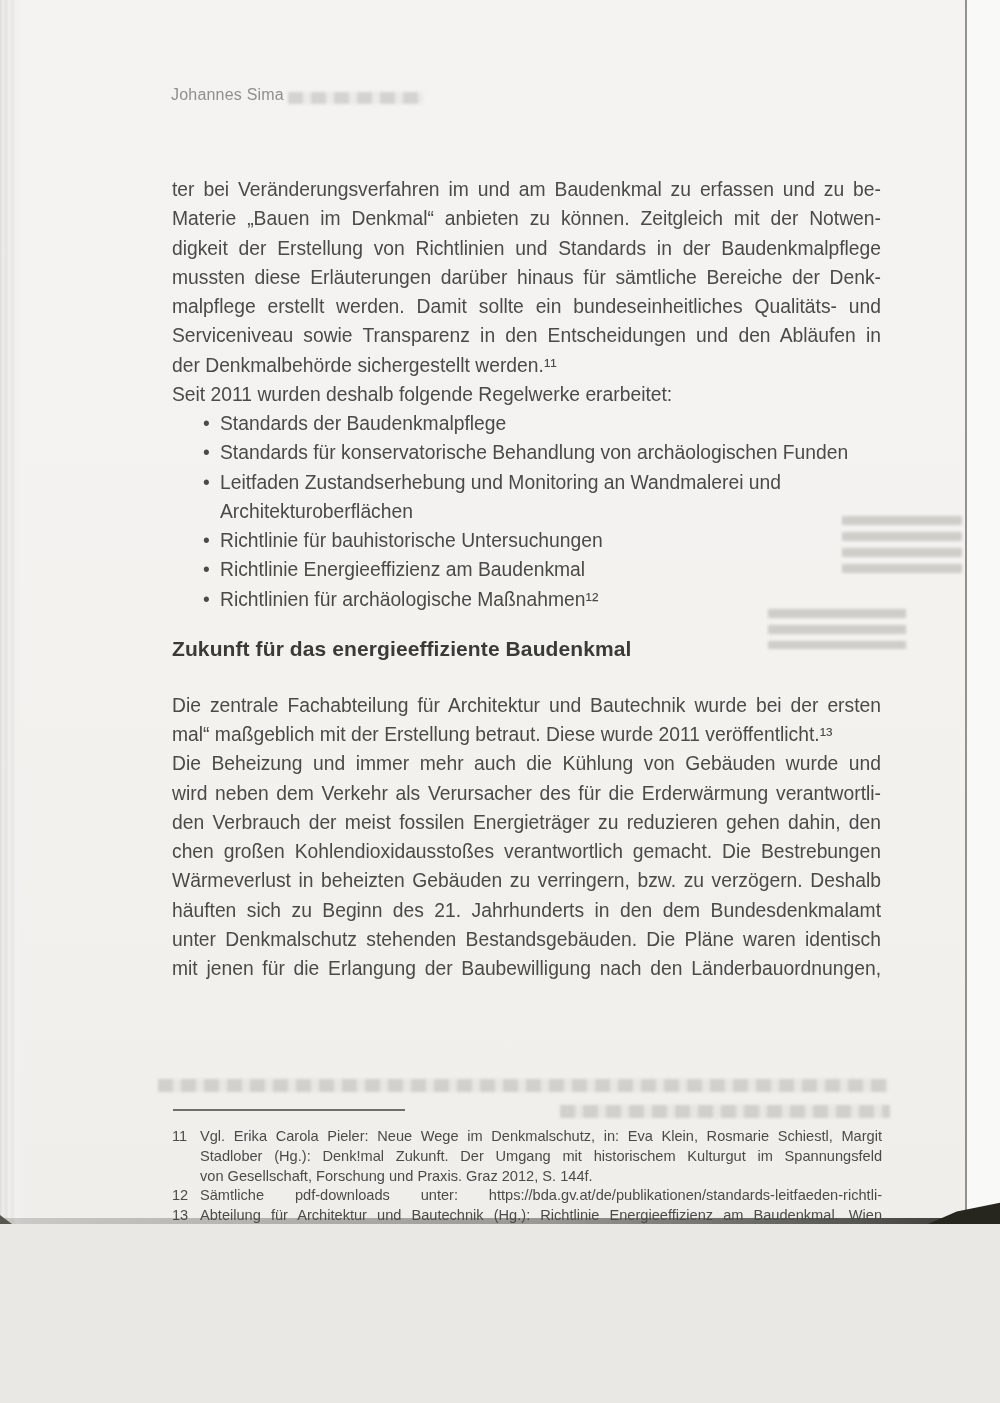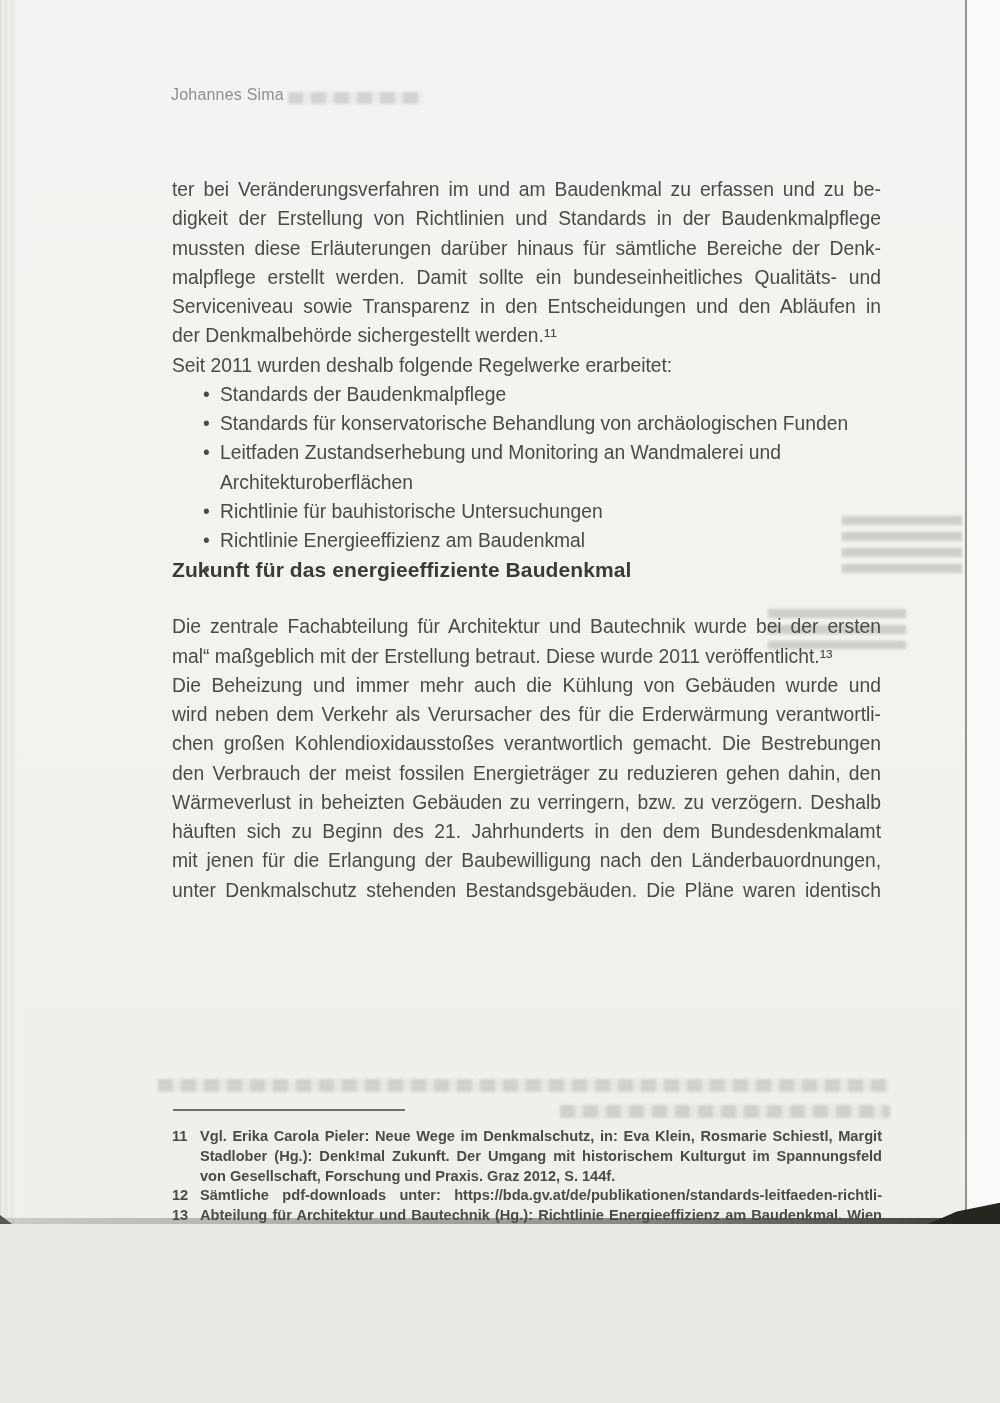--- a/index.html
+++ b/index.html
@@ -52,28 +52,29 @@
   }
   .content{
     position:absolute;left:172px;top:175px;width:709px;
     font-size:19.3px;line-height:29.25px;color:#4a4a47;
   }
   .jl{text-align:justify;text-align-last:justify;}
   .ll{text-align:left;}
   .bullet-row{position:relative;padding-left:48px;text-align:left;}
   .bullet-row .marker{position:absolute;left:31px;top:0;}
   .heading{
+    margin-top:20px;
     font-size:21px;line-height:30px;font-weight:bold;color:#3a3a37;
     letter-spacing:.1px;text-align:left;
   }
   .para2{margin-top:27px;}
   .separator{position:absolute;left:173px;top:1109px;width:232px;height:2px;background:#6e6e6b;}
   .footnotes{
     position:absolute;left:172px;top:1127px;width:710px;
-    font-size:14.6px;line-height:19.8px;color:#4b4b48;font-weight:bold;
+    font-size:14.6px;line-height:19.8px;color:#4b4b48;
   }
   .fn{display:flex;}
   .fn-num{flex:none;width:28px;text-align:left;}
   .fn-text{flex:1;min-width:0;}
   .page-number{
     position:absolute;left:171px;top:1276px;
     font-size:15.5px;color:#5a5a57;letter-spacing:.4px;
   }
 </style>
 </head>
@@ -93,20 +94,21 @@
   <div class="ghost ghost-multiline" style="left:768px;top:609px;width:138px;height:40px;"></div>
   <div class="ghost ghost-oneline" style="left:158px;top:1079px;width:730px;height:13px;"></div>
   <div class="ghost ghost-oneline" style="left:560px;top:1105px;width:330px;height:13px;"></div>
 
   <div class="author">Johannes Sima</div>
 
   <div class="content">
 
     <div>
       <div class="jl">ter bei Veränderungsverfahren im und am Baudenkmal zu erfassen und zu be-</div>
+      <div class="jl">Materie „Bauen im Denkmal“ anbieten zu können. Zeitgleich mit der Notwen-</div>
       <div class="jl">digkeit der Erstellung von Richtlinien und Standards in der Baudenkmalpflege</div>
       <div class="jl">mussten diese Erläuterungen darüber hinaus für sämtliche Bereiche der Denk-</div>
       <div class="jl">malpflege erstellt werden. Damit sollte ein bundeseinheitliches Qualitäts- und</div>
       <div class="jl">Serviceniveau sowie Transparenz in den Entscheidungen und den Abläufen in</div>
       <div class="ll">der Denkmalbehörde sichergestellt werden.¹¹</div>
     </div>
 
     <div class="ll">Seit 2011 wurden deshalb folgende Regelwerke erarbeitet:</div>
 
     <div>
@@ -129,39 +131,40 @@
       <div class="bullet-row">
         <span class="marker">•</span>
         <span>Richtlinie für bauhistorische Untersuchungen</span>
       </div>
       <div class="bullet-row">
         <span class="marker">•</span>
         <span>Richtlinie Energieeffizienz am Baudenkmal</span>
       </div>
       <div class="bullet-row">
         <span class="marker">•</span>
+        <span>Richtlinien für archäologische Maßnahmen¹²</span>
       </div>
     </div>
 
     <div class="heading">Zukunft für das energieeffiziente Baudenkmal</div>
 
     <div class="para2">
       <div class="jl">Die zentrale Fachabteilung für Architektur und Bautechnik wurde bei der ersten</div>
       <div class="ll">mal“ maßgeblich mit der Erstellung betraut. Diese wurde 2011 veröffentlicht.¹³</div>
     </div>
 
     <div>
       <div class="jl">Die Beheizung und immer mehr auch die Kühlung von Gebäuden wurde und</div>
       <div class="jl">wird neben dem Verkehr als Verursacher des für die Erderwärmung verantwortli-</div>
+      <div class="jl">den Verbrauch der meist fossilen Energieträger zu reduzieren gehen dahin, den</div>
       <div class="jl">chen großen Kohlendioxidausstoßes verantwortlich gemacht. Die Bestrebungen</div>
-      <div class="jl">den Verbrauch der meist fossilen Energieträger zu reduzieren gehen dahin, den</div>
       <div class="jl">Wärmeverlust in beheizten Gebäuden zu verringern, bzw. zu verzögern. Deshalb</div>
       <div class="jl">häuften sich zu Beginn des 21. Jahrhunderts in den dem Bundesdenkmalamt</div>
+      <div class="jl">unter Denkmalschutz stehenden Bestandsgebäuden. Die Pläne waren identisch</div>
       <div class="jl">mit jenen für die Erlangung der Baubewilligung nach den Länderbauordnungen,</div>
-      <div class="jl">unter Denkmalschutz stehenden Bestandsgebäuden. Die Pläne waren identisch</div>
     </div>
 
   </div>
 
   <div class="separator"></div>
 
   <div class="footnotes">
     <div class="fn">
       <span class="fn-num">11</span>
       <span class="fn-text">

